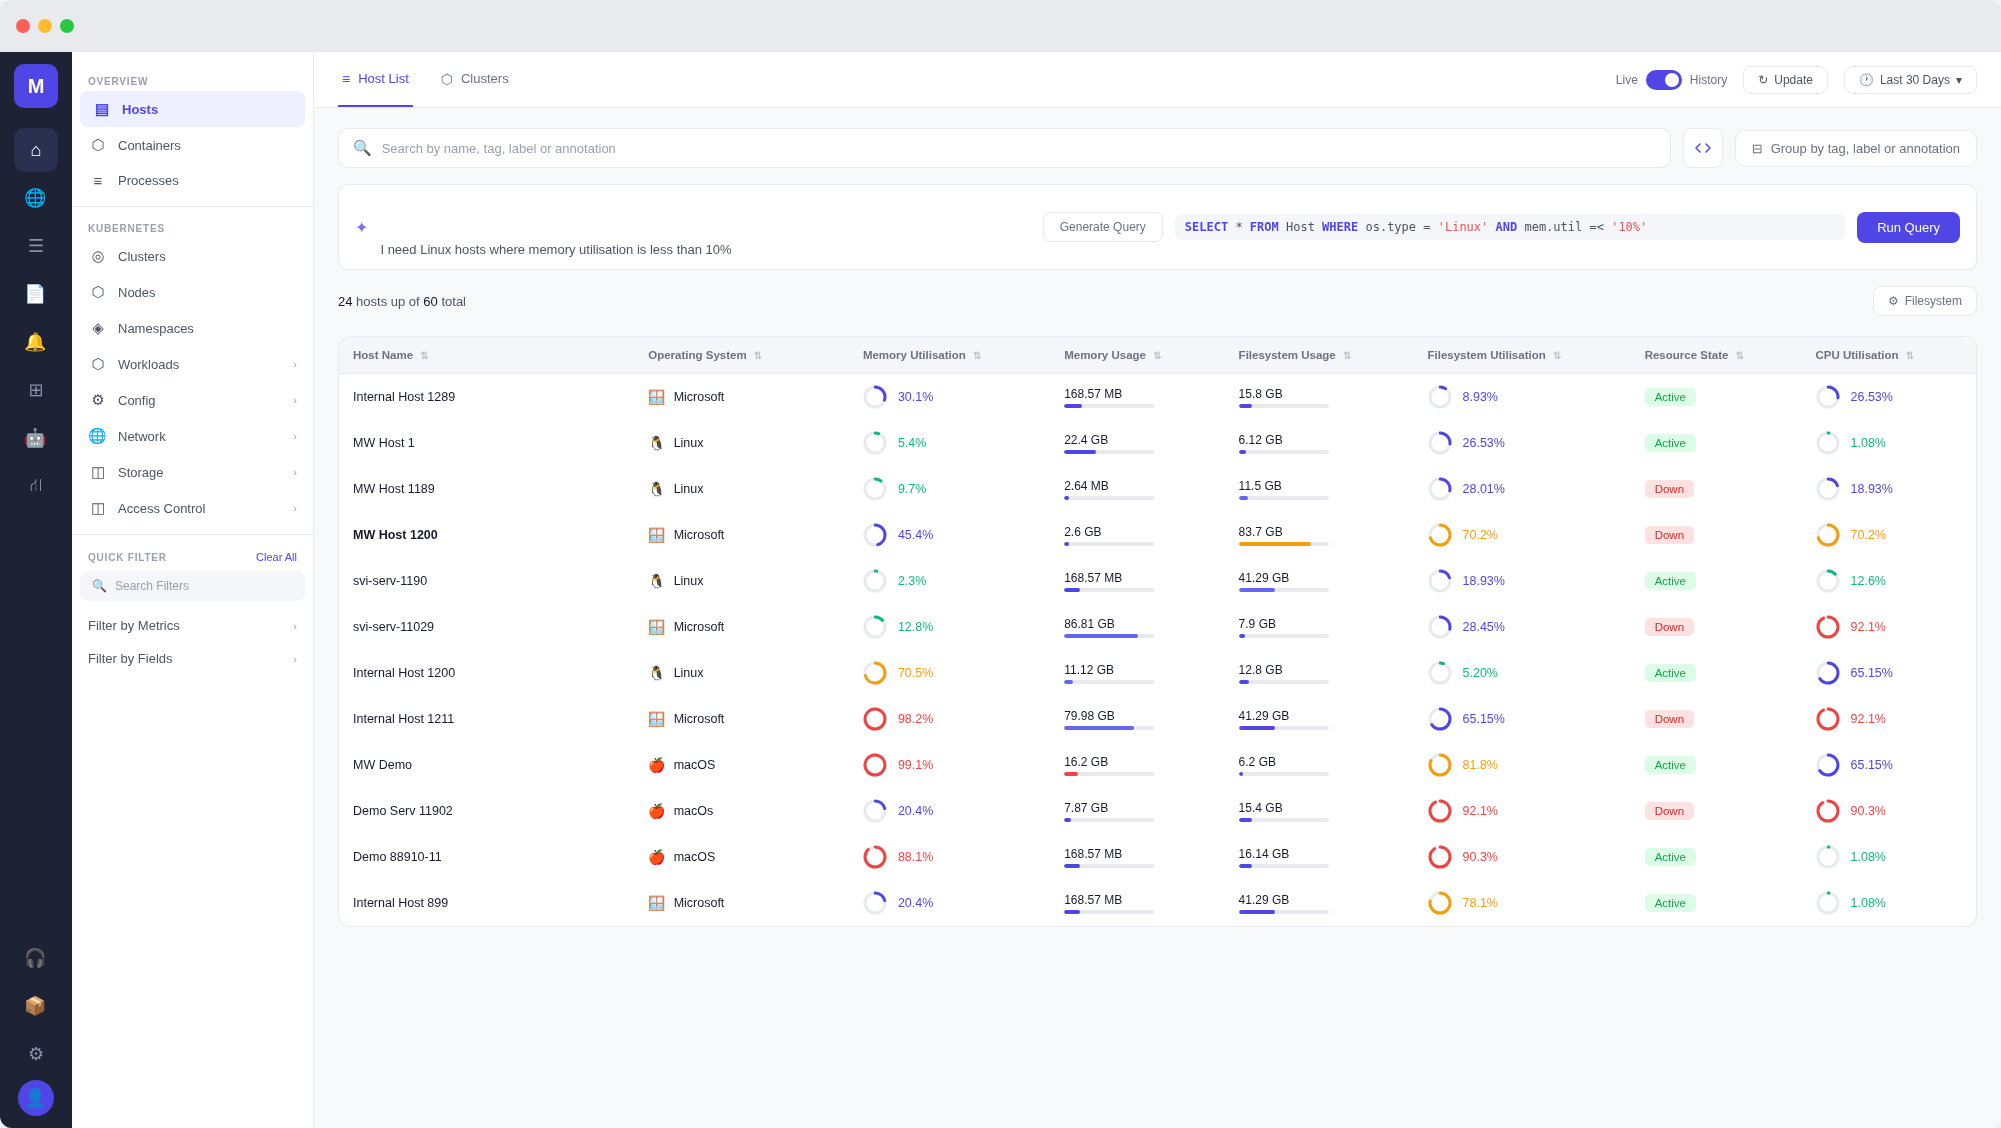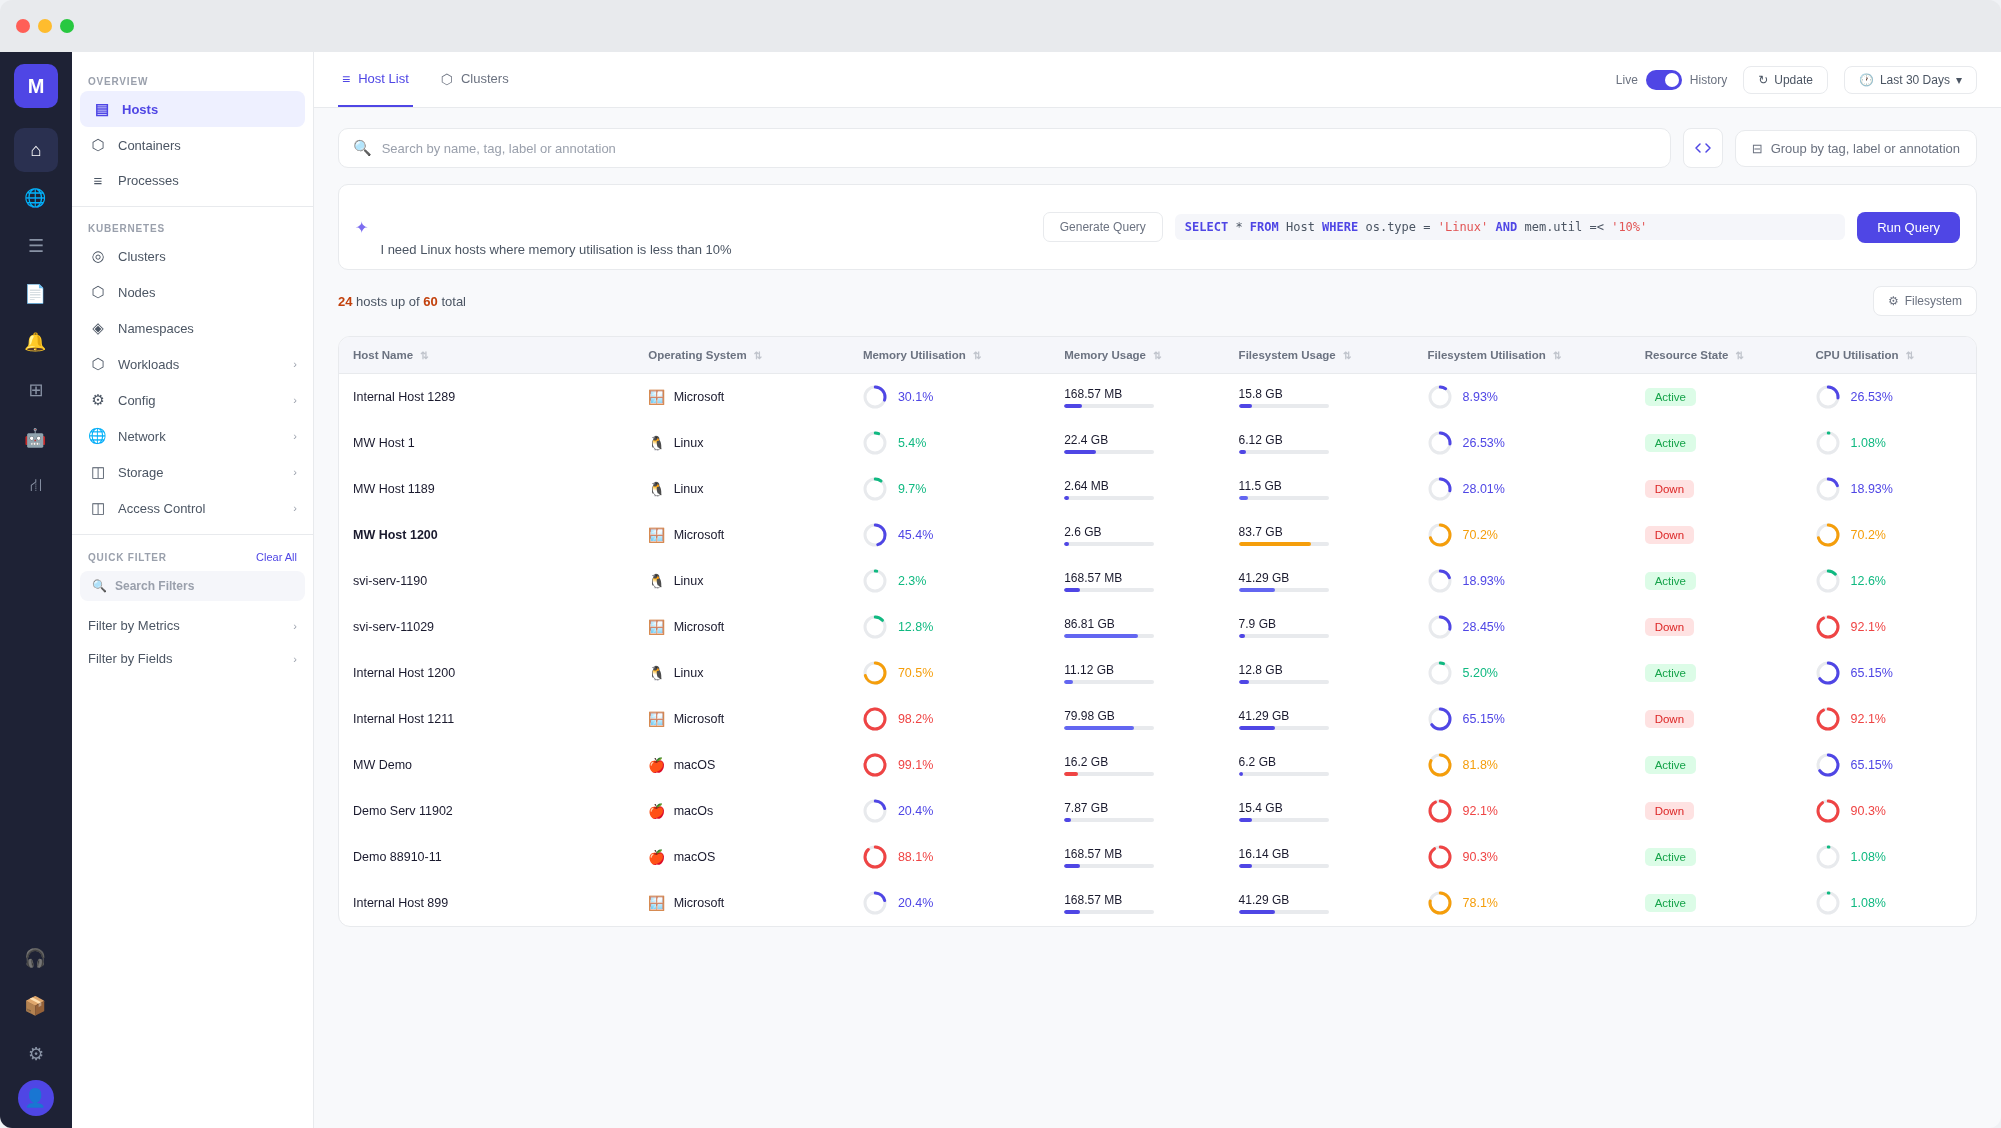--- a/index.html
+++ b/index.html
@@ -316,21 +316,21 @@
     .table-header-row {
       display: flex;
       align-items: center;
       justify-content: space-between;
       margin-bottom: 4px;
     }
     .host-count {
       font-size: 13px;
       color: #4b5563;
     }
-    .host-count .num { font-weight: 700; color: #c2410c; }
+    .host-count .num { font-weight: 400; color: #0f172a; }
     .customize-btn {
       display: flex; align-items: center; gap: 6px;
       padding: 7px 14px;
       border: 1px solid #e8eaed;
       border-radius: 8px;
       background: white;
       font-size: 12px;
       cursor: pointer;
       color: #6b7280;
     }
@@ -508,21 +508,21 @@
       </div>
 
       <div class="sidebar-divider"></div>
 
       <div class="quick-filter-header">
         <span class="quick-filter-label">QUICK FILTER</span>
         <span class="clear-all-btn">Clear All</span>
       </div>
       <div class="search-filter-input">
         <span>🔍</span>
-        <span style="color:#9aa0ac;font-weight:bold;">Search Filters</span>
+        <span style="color:#9aa0ac;">Search Filters</span>
       </div>
       <div class="sidebar-item" style="margin-top:4px;">
         <span class="label">Filter by Metrics</span>
         <span class="chevron">›</span>
       </div>
       <div class="sidebar-item">
         <span class="label">Filter by Fields</span>
         <span class="chevron">›</span>
       </div>
     </div>

